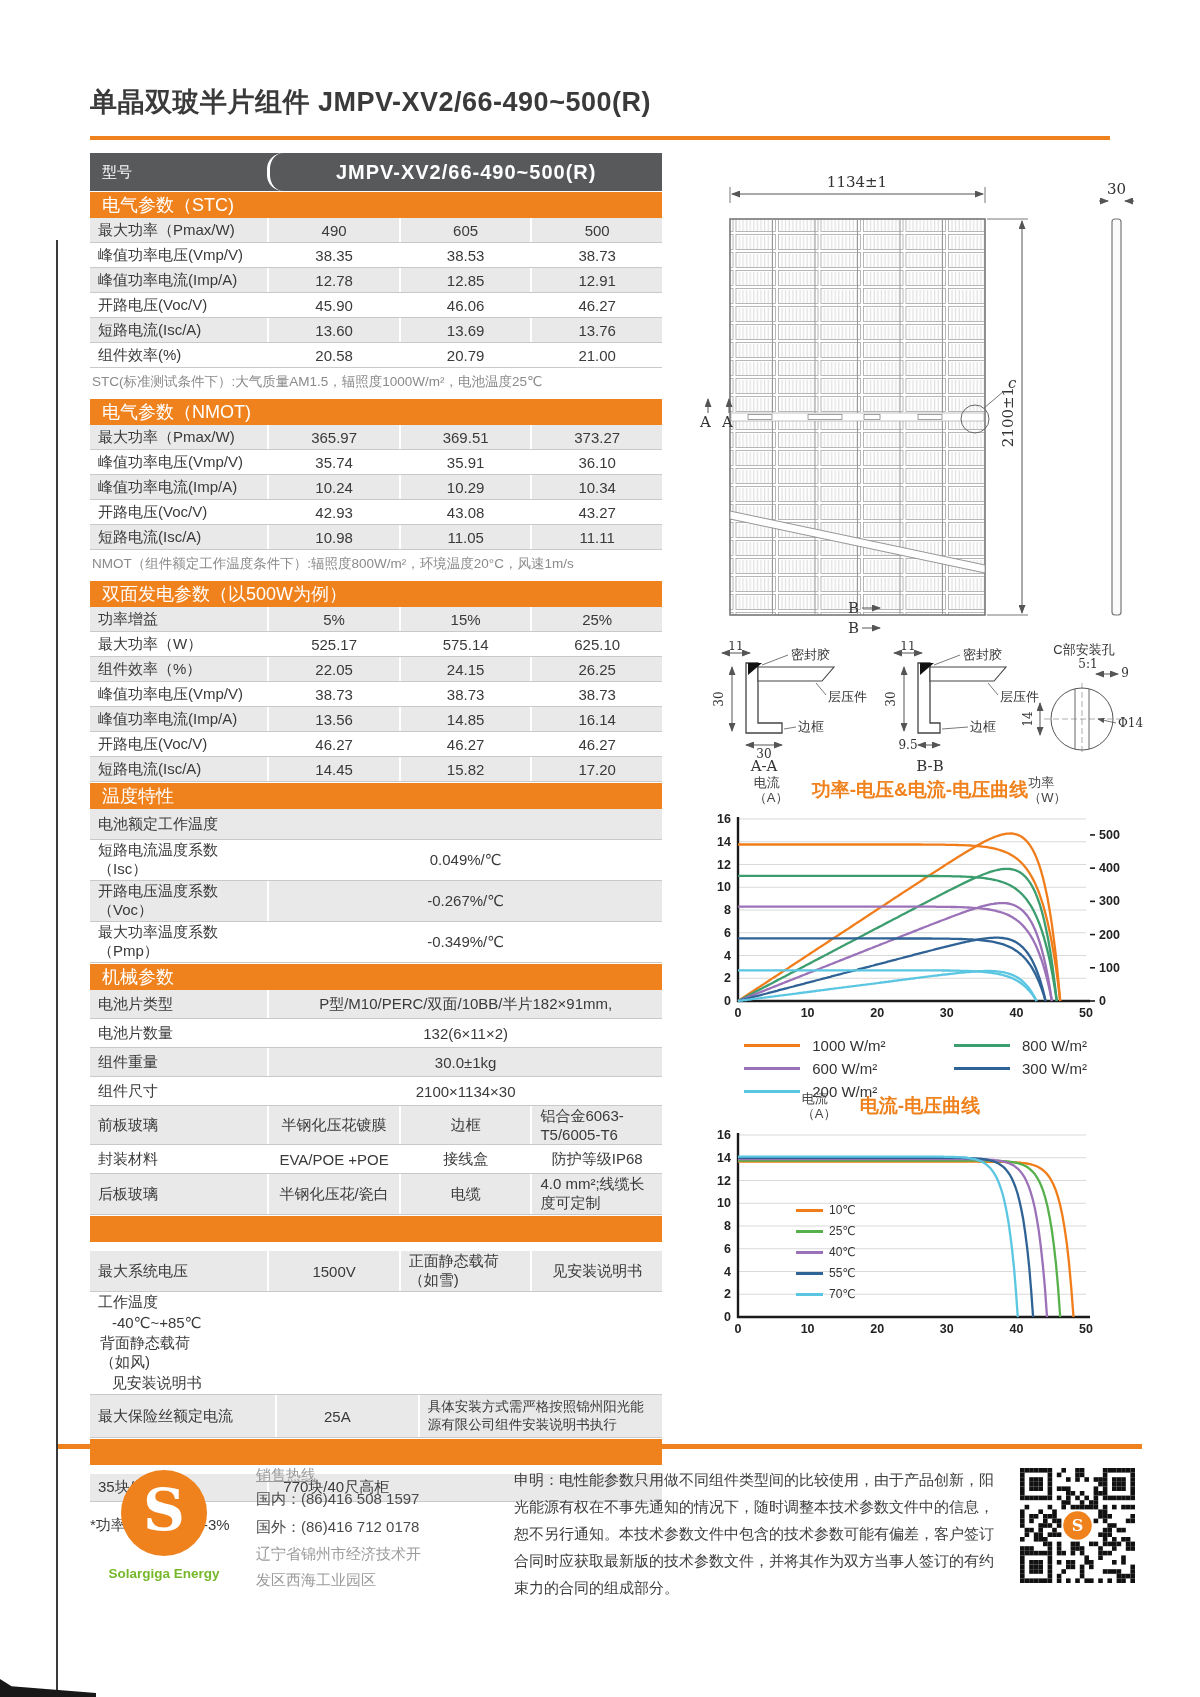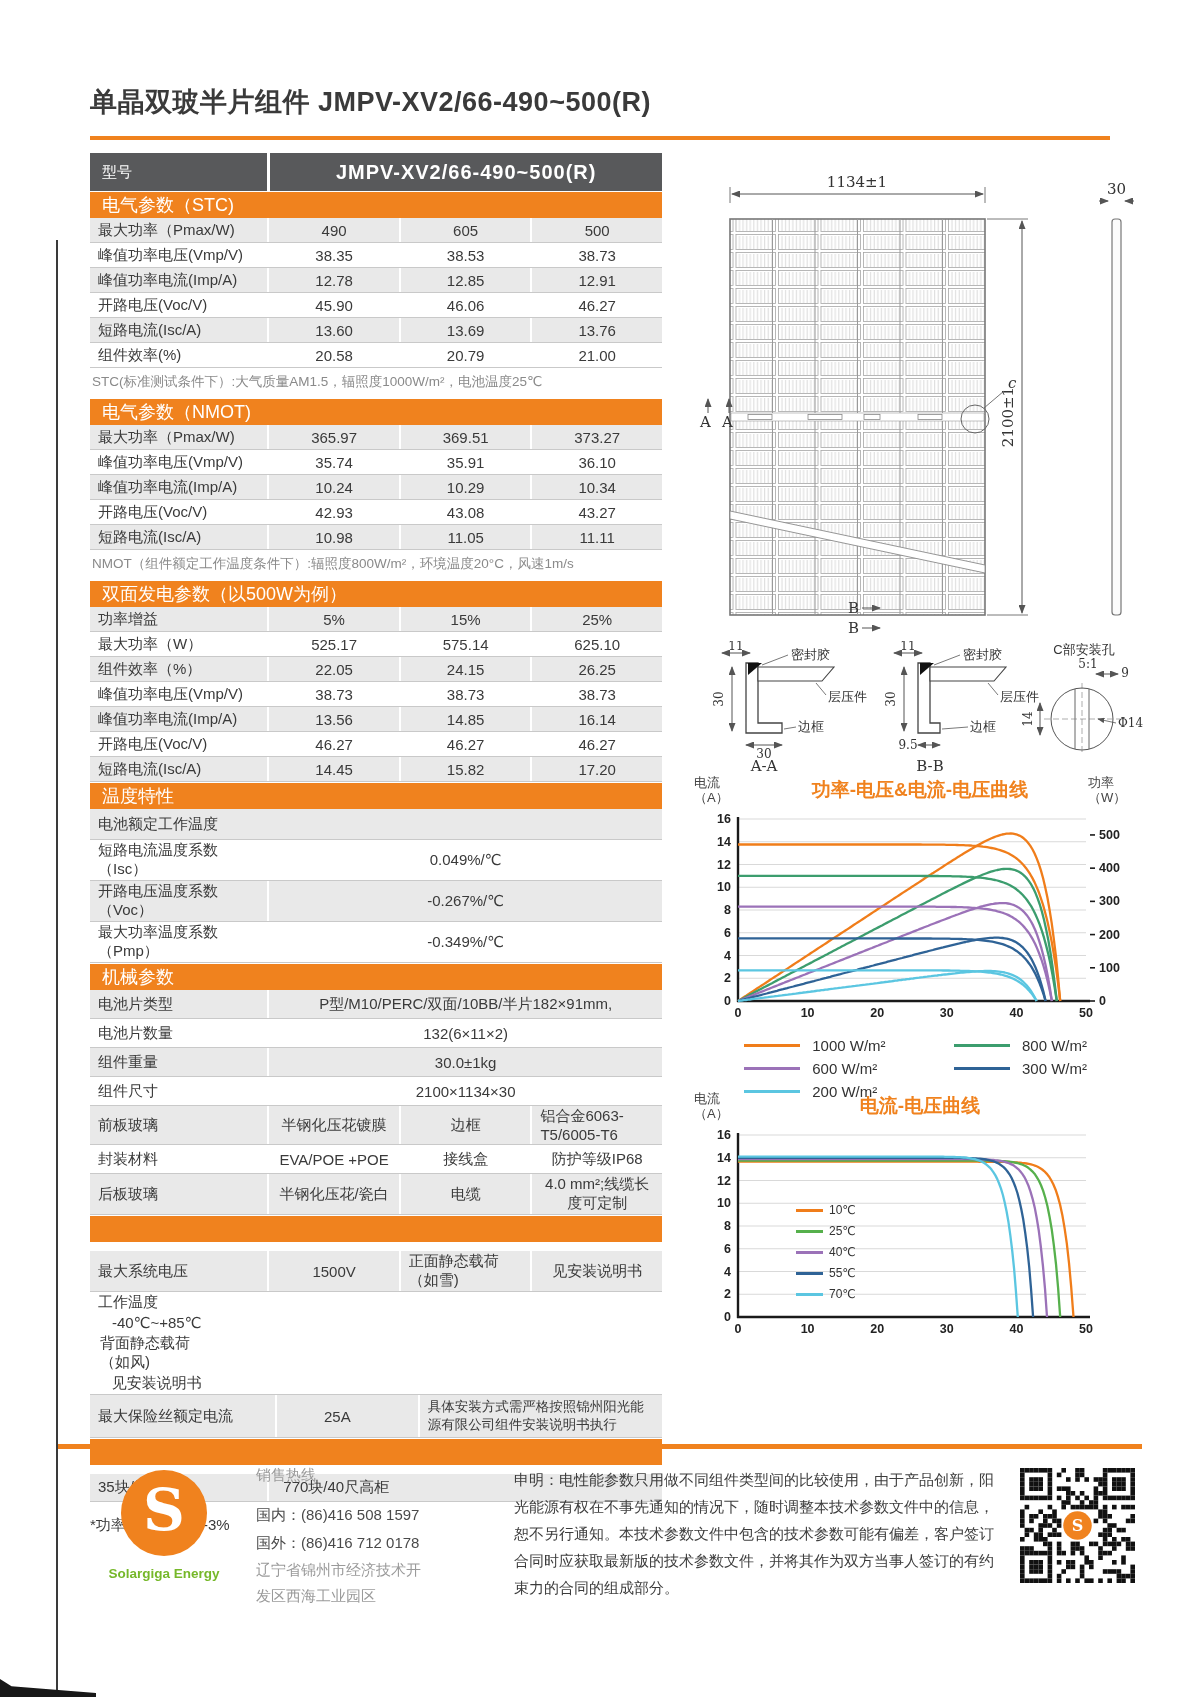--- a/index.html
+++ b/index.html
@@ -7,38 +7,38 @@
         font-family:"Liberation Sans","DejaVu Sans",sans-serif;color:#333;}
   
   .doc-title{position:absolute;left:90px;top:84px;margin:0;font-size:27px;font-weight:bold;color:#3a3a3a;letter-spacing:.5px;}
   .title-bar{position:absolute;left:90px;width:1020px;top:136px;height:4px;background:#f0821e;}
   
   .left-col{position:absolute;left:90px;top:153px;width:572px;}
   .right-col{position:absolute;left:692px;top:153px;width:458px;}
   
   .dark-head{display:flex;background:#58595b;height:38px;}
   .dh-l{width:31%;display:flex;align-items:center;padding-left:12px;color:#fff;font-size:15px;box-sizing:border-box;}
-  .dh-v{flex:1;display:flex;align-items:center;justify-content:center;color:#fff;font-size:20px;font-weight:bold;border-left:3px solid #fff;letter-spacing:1px;}
+  .dh-v{flex:1;display:flex;align-items:center;justify-content:center;color:#fff;font-size:20px;font-weight:bold;border-left:3px solid #fff;letter-spacing:1px;border-radius:16px;}
   .sec-head{background:#f0821e;color:#fff;font-size:18px;height:26px;display:flex;align-items:center;padding-left:12px;margin-top:1px;}
   .sec-head.blank{margin-bottom:9px;}
   .row{display:flex;align-items:stretch;border-bottom:1px solid #c9c9c9;background:#fff;}
   .row.alt{background:#e9e9e9;}
   .cell{display:flex;align-items:center;box-sizing:border-box;padding:1px 8px;font-size:15px;color:#3a3a3a;}
   .c-label{width:31%;border-radius:9px;}
   .c-val{width:23%;justify-content:center;border-left:2px solid #fff;}
   .c-span{width:69%;justify-content:center;border-left:2px solid #fff;}
   .c-wide{width:46%;justify-content:flex-start;border-left:2px solid #fff;font-size:13.5px;line-height:1.3;}
   .c-packval{width:69%;border-left:2px solid #fff;padding-left:14px;}
   .tbl-note{font-size:13.5px;color:#8a8a8a;padding:5px 2px 7px;}
   .footnote{margin-top:14px;font-size:15px;color:#3a3a3a;}
   
   .chart-box{position:relative;width:456px;}
   #chart1{position:absolute;left:0;top:622px;}
   #chart2{position:absolute;left:0;top:938px;}
-  .chart-head{display:flex;justify-content:space-between;align-items:flex-start;height:38px;padding:0 2px;}
+  .chart-head{display:flex;justify-content:center;align-items:flex-start;height:38px;padding:0 2px;}
   .axis-lbl{font-size:13px;color:#444;line-height:15px;width:58px;}
   .chart-title{font-size:19px;font-weight:bold;color:#f0821e;padding-top:2px;}
   .legend-grid{display:grid;grid-template-columns:1fr 1fr;row-gap:6px;width:92%;margin:10px auto 0;}
   .lg-item{display:flex;align-items:center;gap:12px;padding-left:34px;}
   .lg-swatch{width:56px;height:3px;flex:0 0 56px;}
   .lg-label{font-size:15px;color:#333;}
   .legend-inner{position:absolute;display:flex;flex-direction:column;gap:7px;left:104px;top:112px;}
   .li-item{display:flex;align-items:center;gap:6px;}
   .li-swatch{width:27px;height:3px;flex:0 0 27px;}
   .li-label{font-size:12px;color:#333;}
@@ -50,21 +50,21 @@
   .lbltxt{font-size:13px;fill:#333;font-family:"Liberation Sans",sans-serif;}
   .ticktxt{font-size:12.5px;font-weight:bold;fill:#222;font-family:"Liberation Sans",sans-serif;}
   
   .divider{position:absolute;left:58px;right:58px;top:1444px;height:5px;background:#f0821e;}
   .footer{position:absolute;left:98px;right:62px;top:1466px;display:flex;gap:26px;}
   .logo-block{width:132px;flex:0 0 132px;}
   .logo-circle{width:86px;height:86px;border-radius:50%;background:#f0821e;display:flex;align-items:center;justify-content:center;margin:4px auto 0;}
   .logo-circle span{color:#fff;font-size:58px;font-weight:bold;font-family:"DejaVu Serif","Liberation Serif",serif;transform:translateY(-3px);}
   .brand{color:#76b82a;font-weight:bold;font-size:13.5px;text-align:center;margin-top:10px;}
   .contact{width:232px;flex:0 0 232px;font-size:15px;}
-  .hotline{color:#9a9a9a;margin-bottom:16px;}
+  .hotline{color:#9a9a9a;margin-bottom:0;text-decoration:underline;}
   .phone{color:#4a4a4a;line-height:28px;}
   .addr{color:#9a9a9a;line-height:26px;}
   .statement{flex:1;font-size:15px;line-height:27px;color:#3c3c3c;text-align:justify;}
   .qr-wrap{width:118px;flex:0 0 118px;padding-top:2px;}
   
   .scan-edge{position:absolute;left:56px;top:240px;bottom:0;width:2px;background:#3a3a3a;}
   .scan-corner{position:absolute;left:0;bottom:0;width:96px;height:18px;background:#181818;
                clip-path:polygon(0 0,12% 40%,100% 78%,100% 100%,0 100%);}
 </style>
 </head>
@@ -232,21 +232,21 @@
           <div class="cell c-val">半钢化压花镀膜</div>
           <div class="cell c-val">边框</div>
           <div class="cell c-val">铝合金6063-T5/6005-T6</div>
         </div>
         <div class="row" style="min-height: 28px;">
           <div class="cell c-label">封装材料</div>
           <div class="cell c-val">EVA/POE +POE</div>
           <div class="cell c-val">接线盒</div>
           <div class="cell c-val">防护等级IP68</div>
         </div>
-        <div class="row alt" style="min-height: 28px; text-align: center;">
+        <div class="row alt" style="min-height: 28px;">
           <div class="cell c-label">后板玻璃</div>
           <div class="cell c-val">半钢化压花/瓷白</div>
           <div class="cell c-val">电缆</div>
           <div class="cell c-val">4.0 mm²;线缆长度可定制</div>
         </div>
         <div class="sec-head blank"></div>
         <div class="row alt" style="min-height: 26px;">
           <div class="cell c-label">最大系统电压</div>
           <div class="cell c-val">1500V</div>
           <div class="cell c-val">正面静态载荷（如雪)</div>

